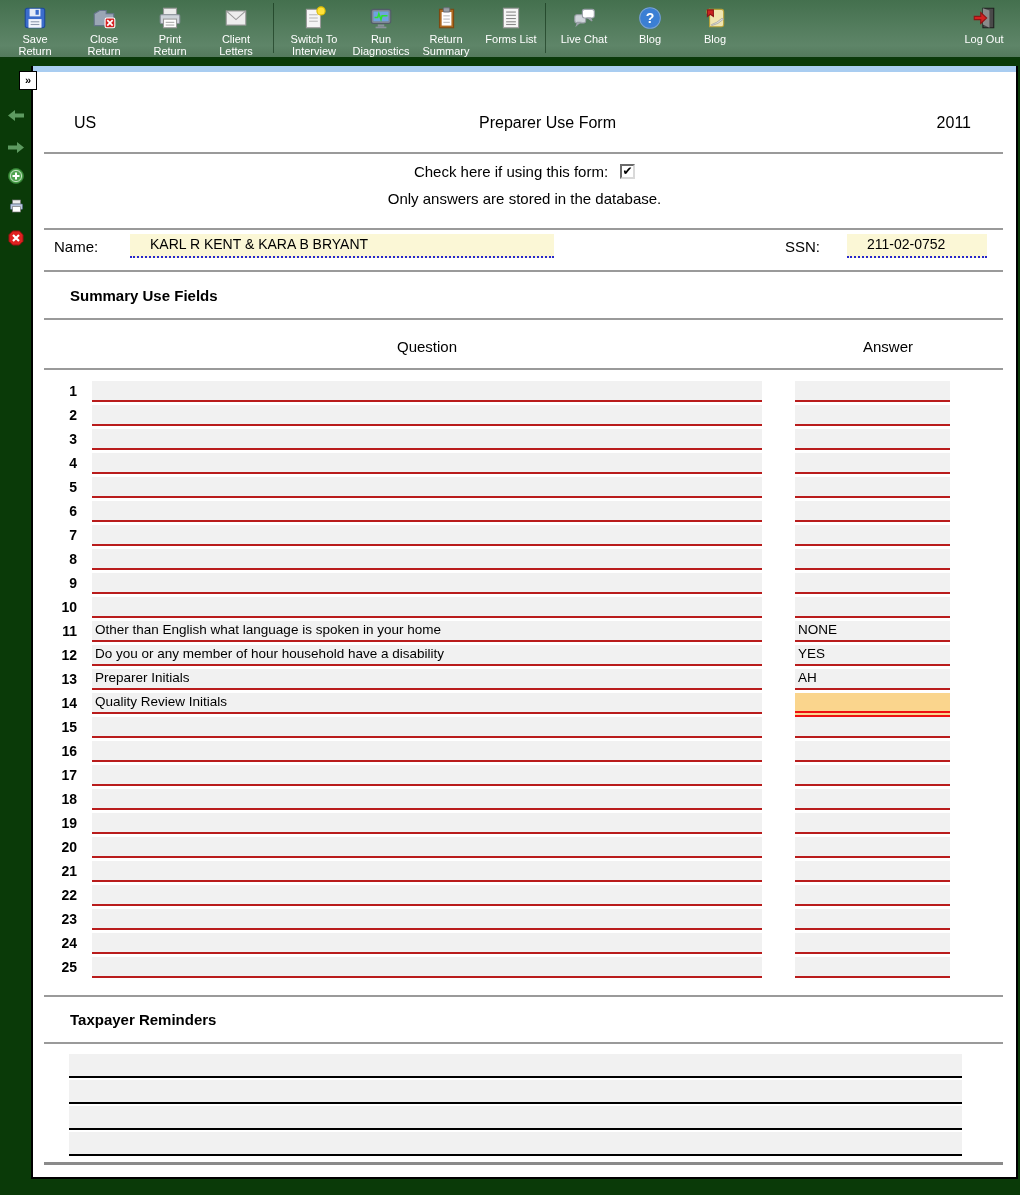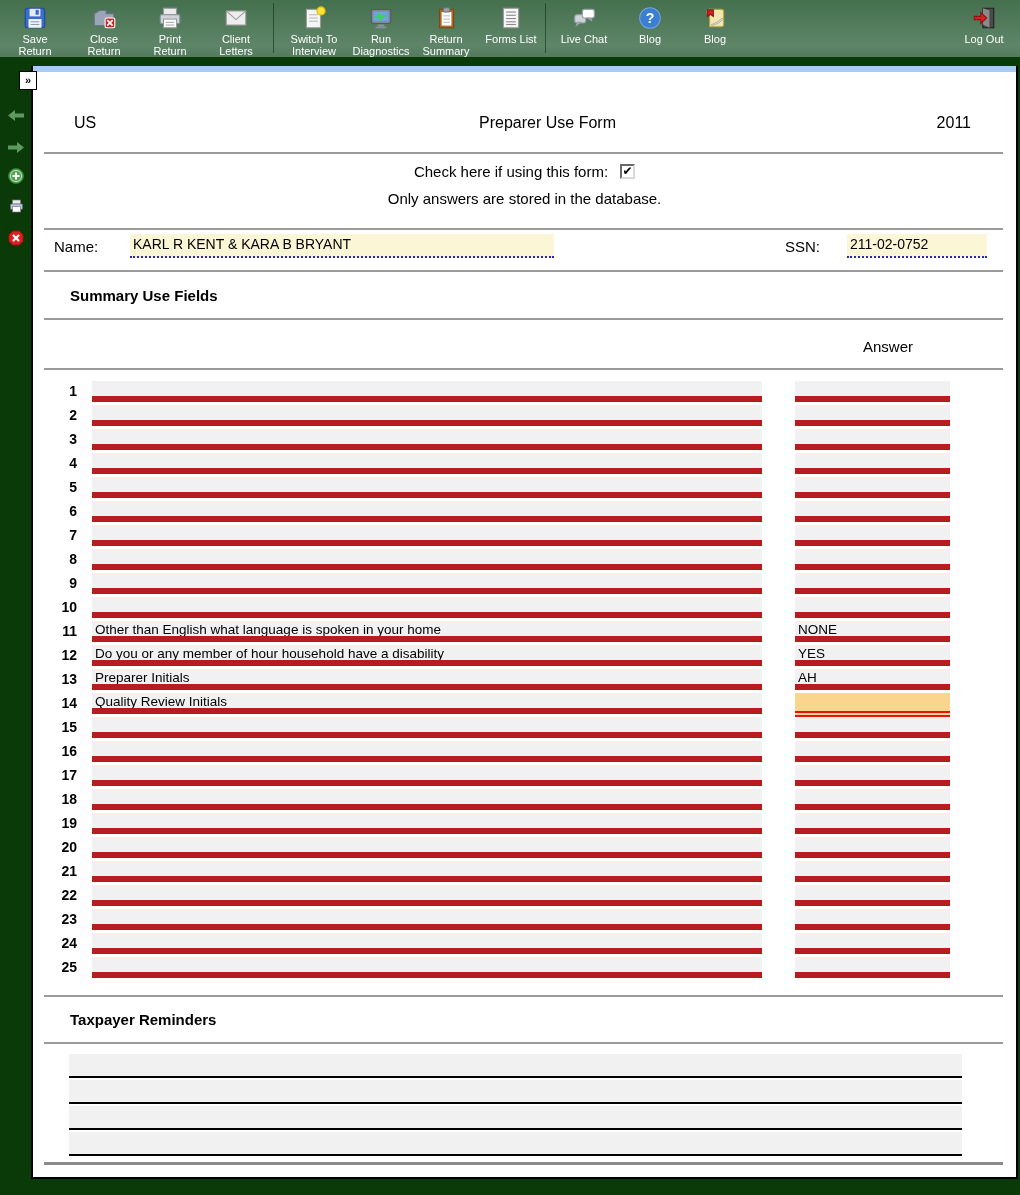--- a/index.html
+++ b/index.html
@@ -47,32 +47,32 @@
   .chk-line{position:absolute;left:0;right:0;display:flex;justify-content:center;align-items:center;font-size:15px;}
   .checkbox{
     width:15px;height:15px;margin-left:12px;background:#fff;box-sizing:border-box;
     border:2px solid;border-color:#6a6a6a #d9d9d9 #d9d9d9 #6a6a6a;
     display:flex;align-items:center;justify-content:center;
     font-size:12px;font-weight:bold;line-height:11px;cursor:pointer;
   }
   .flabel{position:absolute;font-size:15px;}
   .yfield{
     position:absolute;height:24px;background:#fbf7d6;box-sizing:border-box;
-    border-bottom:2px dotted #2626cc;font-size:14px;line-height:21px;padding-left:3px;
+    border-bottom:2px dotted #2626cc;font-size:14px;line-height:21px;padding-left:20px;
     cursor:text;overflow:hidden;white-space:nowrap;
   }
   .section-title{position:absolute;left:37px;font-weight:bold;font-size:15px;}
   .colhdr{position:absolute;font-size:15px;text-align:center;}
   
   .rows-wrap{position:absolute;top:314px;left:0;right:0;}
   .prow{position:relative;height:24px;}
   .pnum{position:absolute;left:10px;width:34px;text-align:right;font-weight:bold;font-size:14px;line-height:22px;}
   .pfield{
     position:absolute;top:1px;height:21px;background:#f1f1f1;box-sizing:border-box;
-    border-bottom:6px solid #b91c1c;font-size:13.5px;line-height:18px;padding-left:3px;
+    border-bottom:2px solid #b91c1c;font-size:13.5px;line-height:18px;padding-left:3px;
     cursor:text;overflow:hidden;white-space:nowrap;
   }
   .pfield.q{left:59px;width:670px;}
   .pfield.a{left:762px;width:155px;}
   .pfield.active{background:#fad58d;height:24px;border-bottom:6px double #ee1111;}
   
   .rem-wrap{position:absolute;top:988px;left:36px;width:893px;}
   .rem-line{height:22px;margin-bottom:2px;background:#f1f1f1;border-bottom:2px solid #000;cursor:text;}
 </style>
 </head>
@@ -272,20 +272,21 @@
 
   <span class="flabel" style="left:21px;top:172px">Name:</span>
   <div class="yfield" style="left:97px;top:168px;width:424px">KARL R KENT &amp; KARA B BRYANT</div>
   <span class="flabel" style="left:752px;top:172px">SSN:</span>
   <div class="yfield" style="left:814px;top:168px;width:140px">211-02-0752</div>
   <div class="rule" style="top:204px"></div>
 
   <span class="section-title" style="top:221px">Summary Use Fields</span>
   <div class="rule" style="top:252px"></div>
 
+  <span class="colhdr" style="left:59px;top:272px;width:670px">Question</span>
   <span class="colhdr" style="left:762px;top:272px;width:186px">Answer</span>
   <div class="rule" style="top:302px"></div>
 
   <div class="rows-wrap">
       <div class="prow">
         <span class="pnum">1</span>
         <div class="pfield q"></div>
         <div class="pfield a"></div>
       </div>
       <div class="prow">

